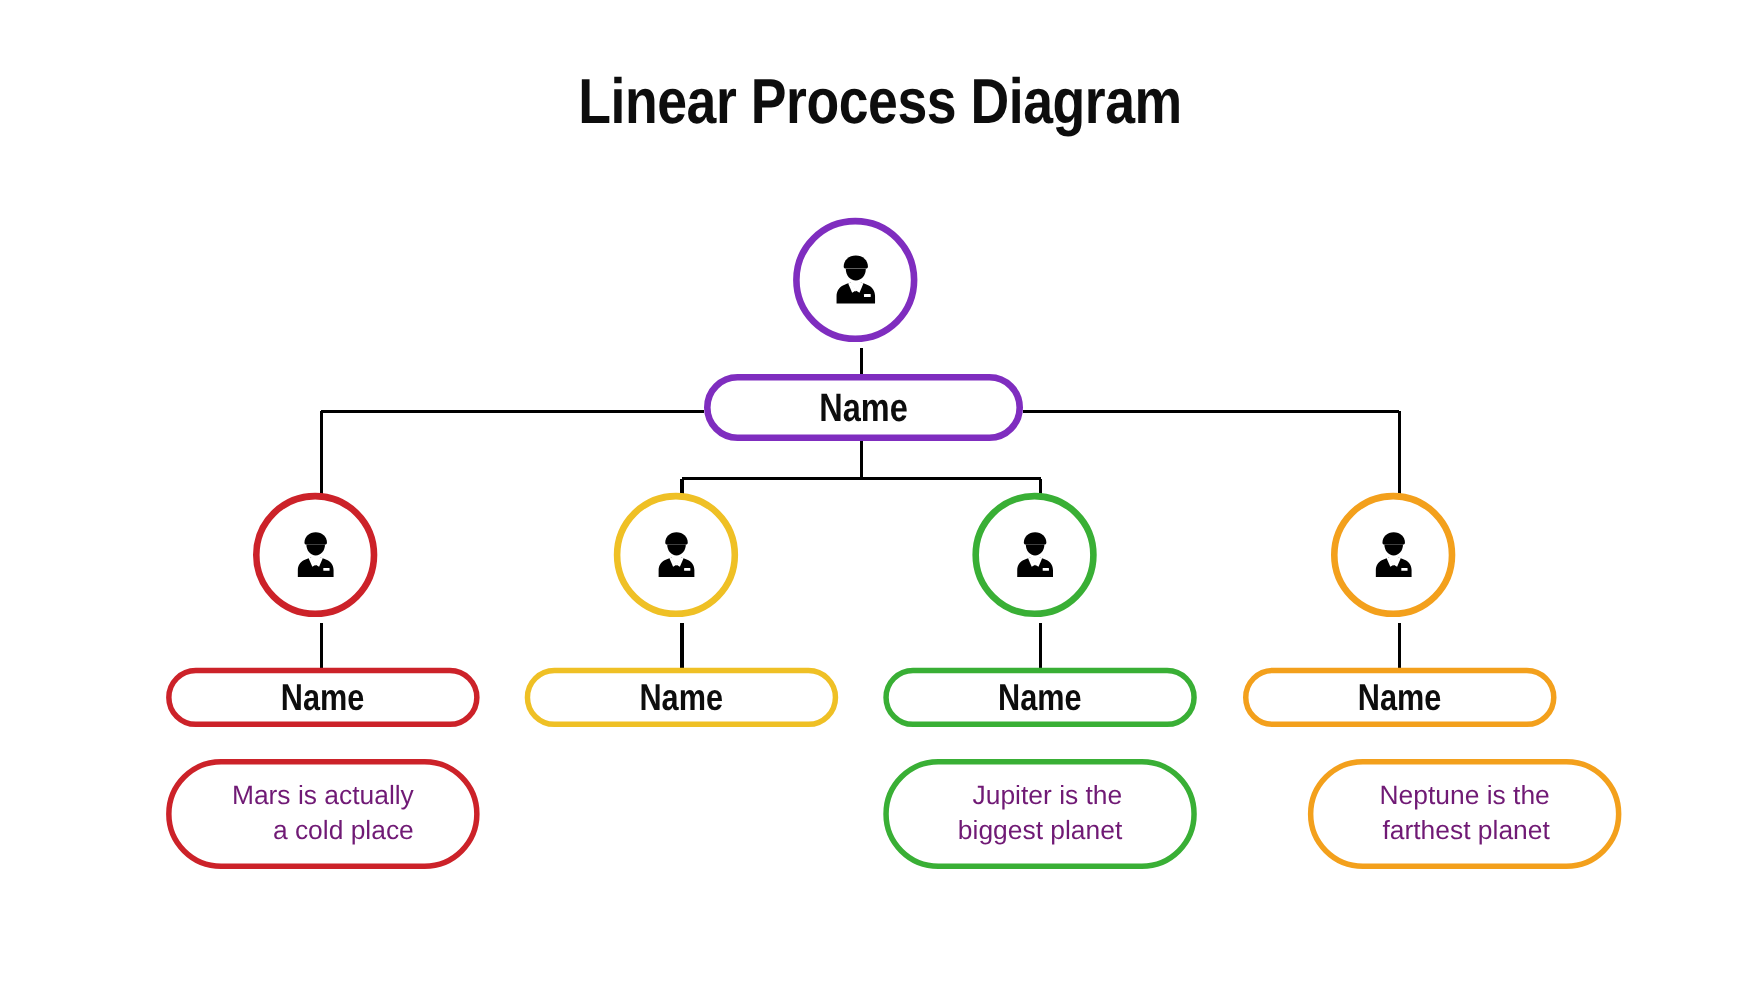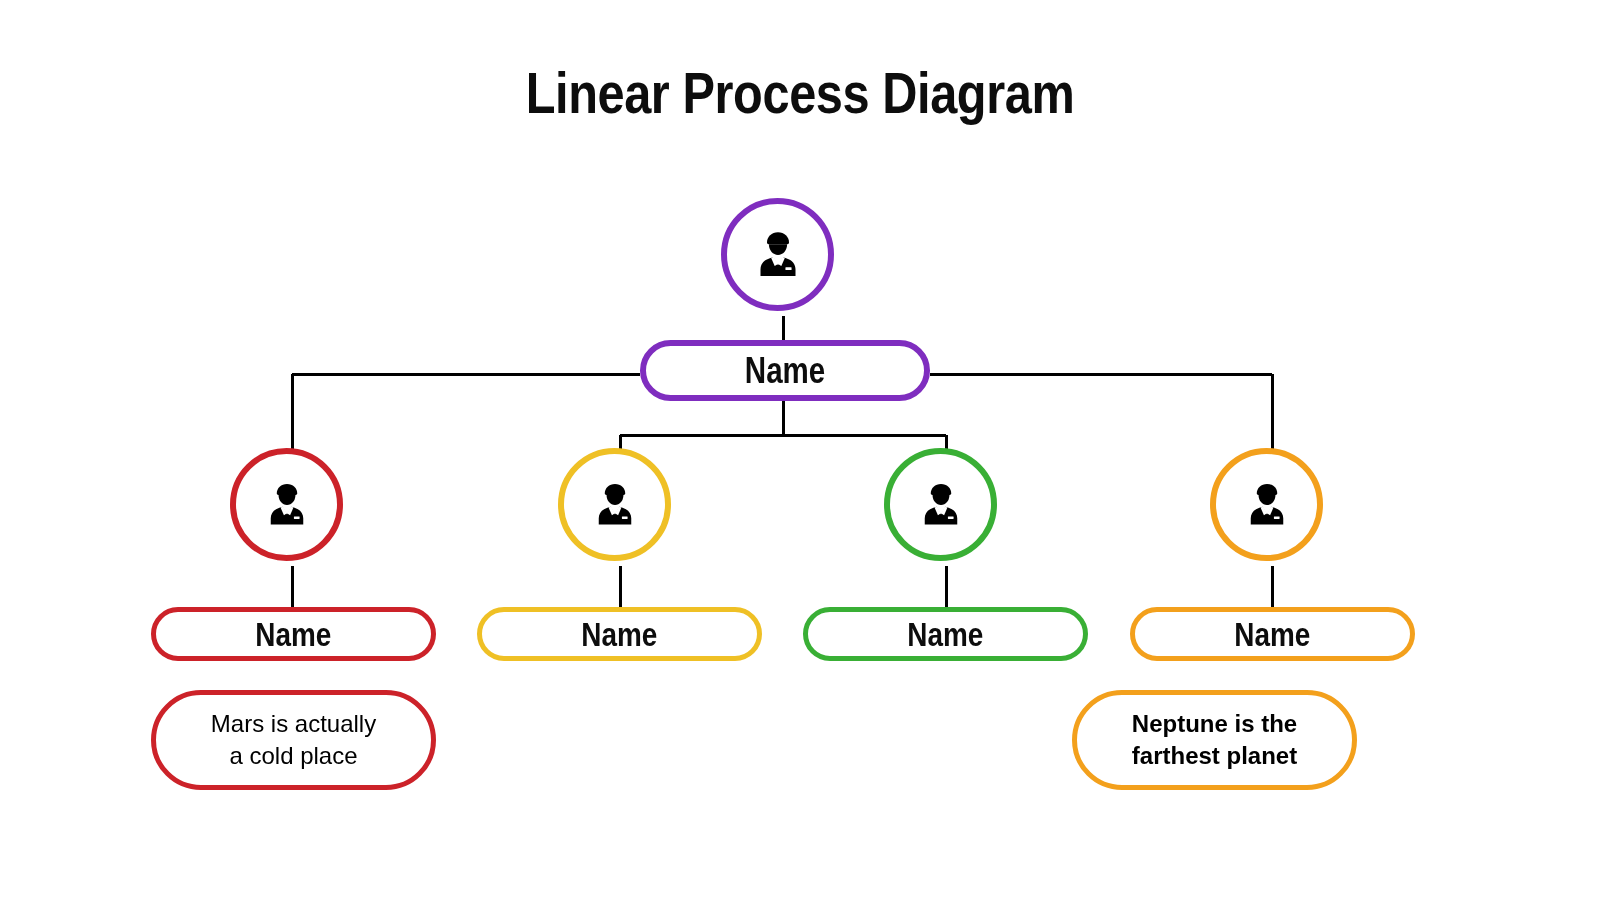--- a/index.html
+++ b/index.html
@@ -66,41 +66,41 @@
 
   
   .pill {
     position: absolute;
     background: #ffffff;
     border: 5px solid #000;
     border-radius: 999px;
     display: flex;
     align-items: center;
     justify-content: center;
-    text-align: center;
+    text-align: right;
   }
   .pill.name {
     font-family: "Liberation Sans Narrow", "Liberation Sans", sans-serif;
     font-weight: 700;
     font-size: 34px;
     line-height: 34px;
     color: #0d0d0d;
   }
   .pill.name .label {
     transform: scaleX(0.82);
     transform-origin: 50% 50%;
     display: inline-block;
     white-space: nowrap;
   }
   .pill.desc {
     font-family: "Liberation Sans", sans-serif;
     font-weight: 400;
     font-size: 24px;
     line-height: 32px;
-    color: #000000;
+    color: #701a75;
     padding: 0 26px;
   }
 
   
   #root-pill {
     left: 640px;
     top: 340px;
     width: 290px;
     height: 61px;
     border-width: 6px;
@@ -189,31 +189,34 @@
       <path fill="#000000" d="M21.6 19.8c0 7 4.6 12.2 10.4 12.2s10.4-5.2 10.4-12.2H21.6z"></path>
       <path fill="#000000" d="M45.4 37.3c-2.6-1.3-5.4-2.3-8.2-3.1l-5.2 9.4-5.2-9.4c-2.8.8-5.6 1.8-8.2 3.1C14.6 39.4 12 43.6 12 48.3V56h40v-7.7c0-4.7-2.6-8.9-6.6-11z"></path>
       <path fill="#ffffff" d="M27.4 33.9l4.6 8.4-3.8 2.3-4.1-9.5c1.1-.5 2.2-.9 3.3-1.2z"></path>
       <path fill="#ffffff" d="M36.6 33.9l-4.6 8.4 3.8 2.3 4.1-9.5c-1.1-.5-2.2-.9-3.3-1.2z"></path>
       <rect fill="#ffffff" x="40.5" y="46" width="7" height="3.2" rx="0.6"></rect>
     </svg>
   </div>
   <div class="pill name node-name" style="left: 803px; top: 607px; width: 285px; height: 54px; border-color: rgb(57, 175, 53);">
     <span class="label">Name</span>
   </div>
+  <div class="pill desc node-desc" style="left: 803px; top: 690px; width: 285px; height: 100px; border-color: rgb(57, 175, 53);">
+    <span>Jupiter is the<br>biggest planet</span>
+  </div>
 
   <div class="icon-circle node-circle" style="left: 1210px; top: 448px; border-color: rgb(243, 160, 28);">
     <svg width="52" height="52" viewBox="0 0 64 64">
       <path fill="#000000" d="M32 6c-7.2 0-12.6 5-12.6 11.6 0 1.1.9 2 2 2h21.2c1.1 0 2-.9 2-2C44.6 11 39.2 6 32 6z"></path>
       <path fill="#000000" d="M21.6 19.8c0 7 4.6 12.2 10.4 12.2s10.4-5.2 10.4-12.2H21.6z"></path>
       <path fill="#000000" d="M45.4 37.3c-2.6-1.3-5.4-2.3-8.2-3.1l-5.2 9.4-5.2-9.4c-2.8.8-5.6 1.8-8.2 3.1C14.6 39.4 12 43.6 12 48.3V56h40v-7.7c0-4.7-2.6-8.9-6.6-11z"></path>
       <path fill="#ffffff" d="M27.4 33.9l4.6 8.4-3.8 2.3-4.1-9.5c1.1-.5 2.2-.9 3.3-1.2z"></path>
       <path fill="#ffffff" d="M36.6 33.9l-4.6 8.4 3.8 2.3 4.1-9.5c-1.1-.5-2.2-.9-3.3-1.2z"></path>
       <rect fill="#ffffff" x="40.5" y="46" width="7" height="3.2" rx="0.6"></rect>
     </svg>
   </div>
   <div class="pill name node-name" style="left: 1130px; top: 607px; width: 285px; height: 54px; border-color: rgb(243, 160, 28);">
     <span class="label">Name</span>
   </div>
-  <div class="pill desc node-desc" style="left: 1072px; top: 690px; width: 285px; height: 100px; border-color: rgb(243, 160, 28); font-weight: bold;">
+  <div class="pill desc node-desc" style="left: 1189px; top: 690px; width: 285px; height: 100px; border-color: rgb(243, 160, 28);">
     <span>Neptune is the<br>farthest planet</span>
   </div>
 
 </div>
 
 </body></html>

